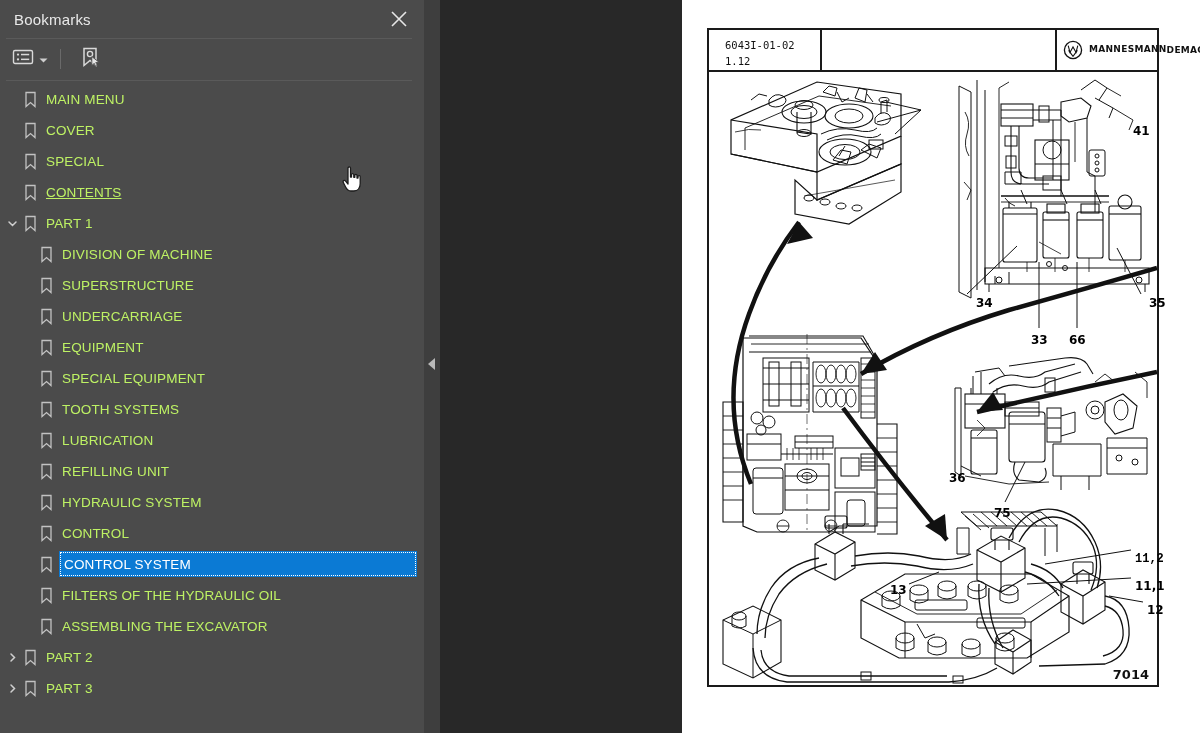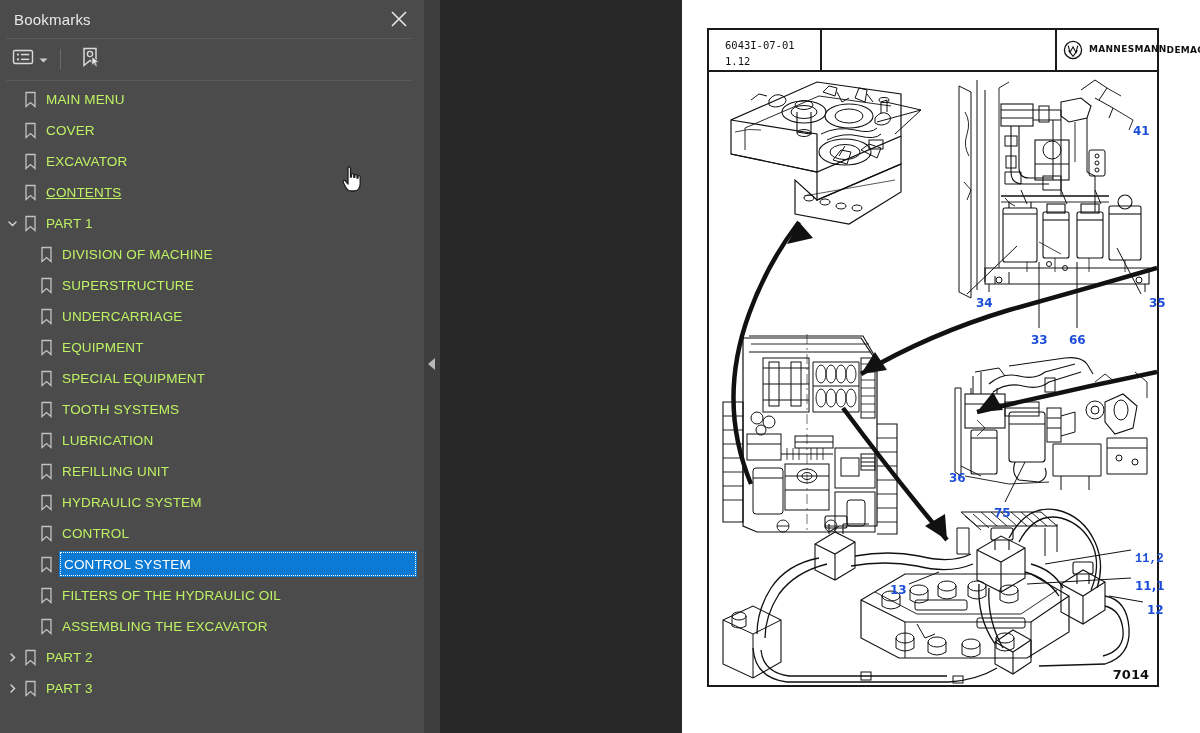--- a/index.html
+++ b/index.html
@@ -159,21 +159,21 @@
   }
   #fig-num {
     position: absolute; right: 8px; bottom: 3px;
     font-family: "DejaVu Sans", sans-serif;
     font-weight: bold; font-size: 13px; color: #111;
   }
   #drawing { position: absolute; left: 0; top: 42px; width: 100%; height: 615px; }
   .callout {
     position: absolute;
     font-family: "DejaVu Sans", sans-serif;
-    font-weight: bold; font-size: 12px; color: #1d4ed8;
+    font-weight: bold; font-size: 12px; color: #000000;
   }
 
   
   #cursor { position: absolute; left: 341px; top: 165px; width: 22px; height: 28px; pointer-events: none; }
 </style>
 </head>
 <body>
 
 <div id="app">
 
@@ -229,21 +229,21 @@
         <div class="bm-row lvl0">
           <span class="bm-icon"><svg width="17" height="17" viewBox="0 0 17 17">
               <path d="M4 1.5 H13 V15.5 L8.5 11.5 L4 15.5 Z" fill="none" stroke="#c2c2c2" stroke-width="1.3"></path>
             </svg></span>
           <span class="bm-label">COVER</span>
         </div>
         <div class="bm-row lvl0">
           <span class="bm-icon"><svg width="17" height="17" viewBox="0 0 17 17">
               <path d="M4 1.5 H13 V15.5 L8.5 11.5 L4 15.5 Z" fill="none" stroke="#c2c2c2" stroke-width="1.3"></path>
             </svg></span>
-          <span class="bm-label">EXCAVATOR</span>
+          <span class="bm-label">SPECIAL</span>
         </div>
         <div class="bm-row lvl0 visited">
           <span class="bm-icon"><svg width="17" height="17" viewBox="0 0 17 17">
               <path d="M4 1.5 H13 V15.5 L8.5 11.5 L4 15.5 Z" fill="none" stroke="#c2c2c2" stroke-width="1.3"></path>
             </svg></span>
           <span class="bm-label">CONTENTS</span>
         </div>
         <div class="bm-row lvl0">
           <span class="twisty">
             <svg width="11" height="11" viewBox="0 0 11 11">
@@ -363,21 +363,21 @@
     <div id="handle-arrow"></div>
   </div>
 
   <div id="viewer">
     <div id="page">
 
       <div id="doc-frame">
 
         <div id="title-block">
           <div id="tb-cell-code">
-            <span>6043I-07-01</span>
+            <span>6043I-01-02</span>
             <span>1.12</span>
           </div>
           <div id="tb-cell-mid"></div>
           <div id="tb-cell-logo">
             <span id="logo-mark">
               <svg width="20" height="20" viewBox="0 0 20 20">
                 <circle cx="10" cy="10" r="8.6" fill="none" stroke="#111" stroke-width="1.3"></circle>
                 <path d="M5.2 5.6 L7 12.4 L10 7 L13 12.4 L14.8 5.6" fill="none" stroke="#111" stroke-width="1.1"></path>
                 <path d="M5.6 10.4 L10 16.4 L14.4 10.4" fill="none" stroke="#111" stroke-width="1.1"></path>
               </svg>

